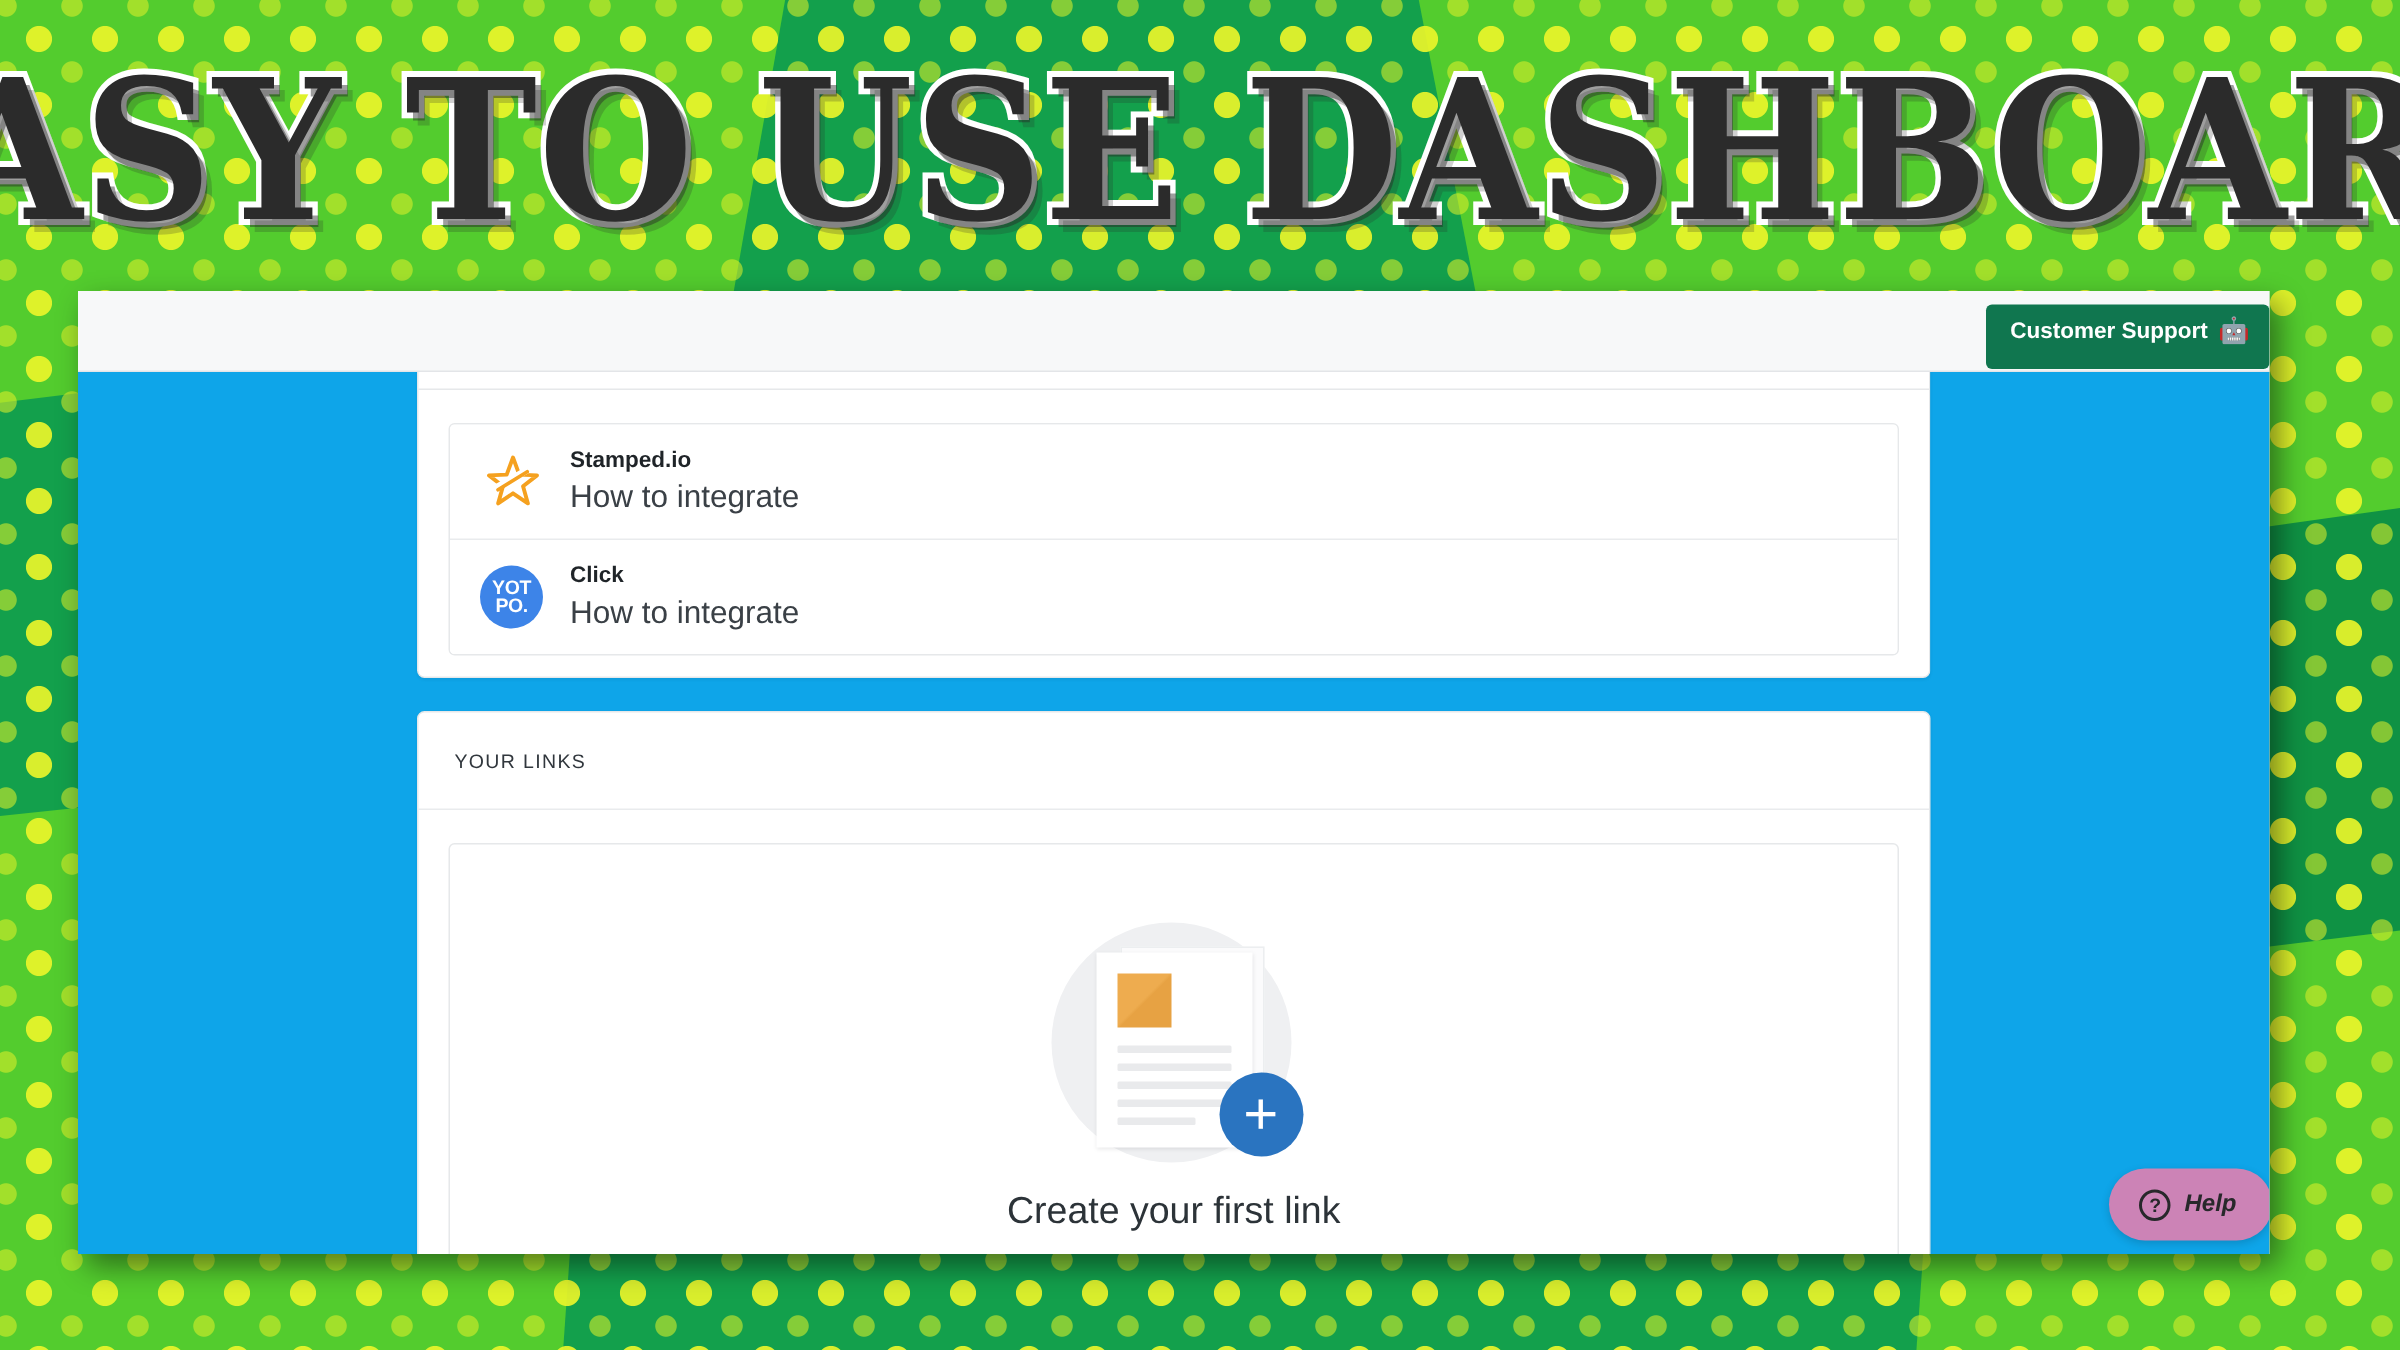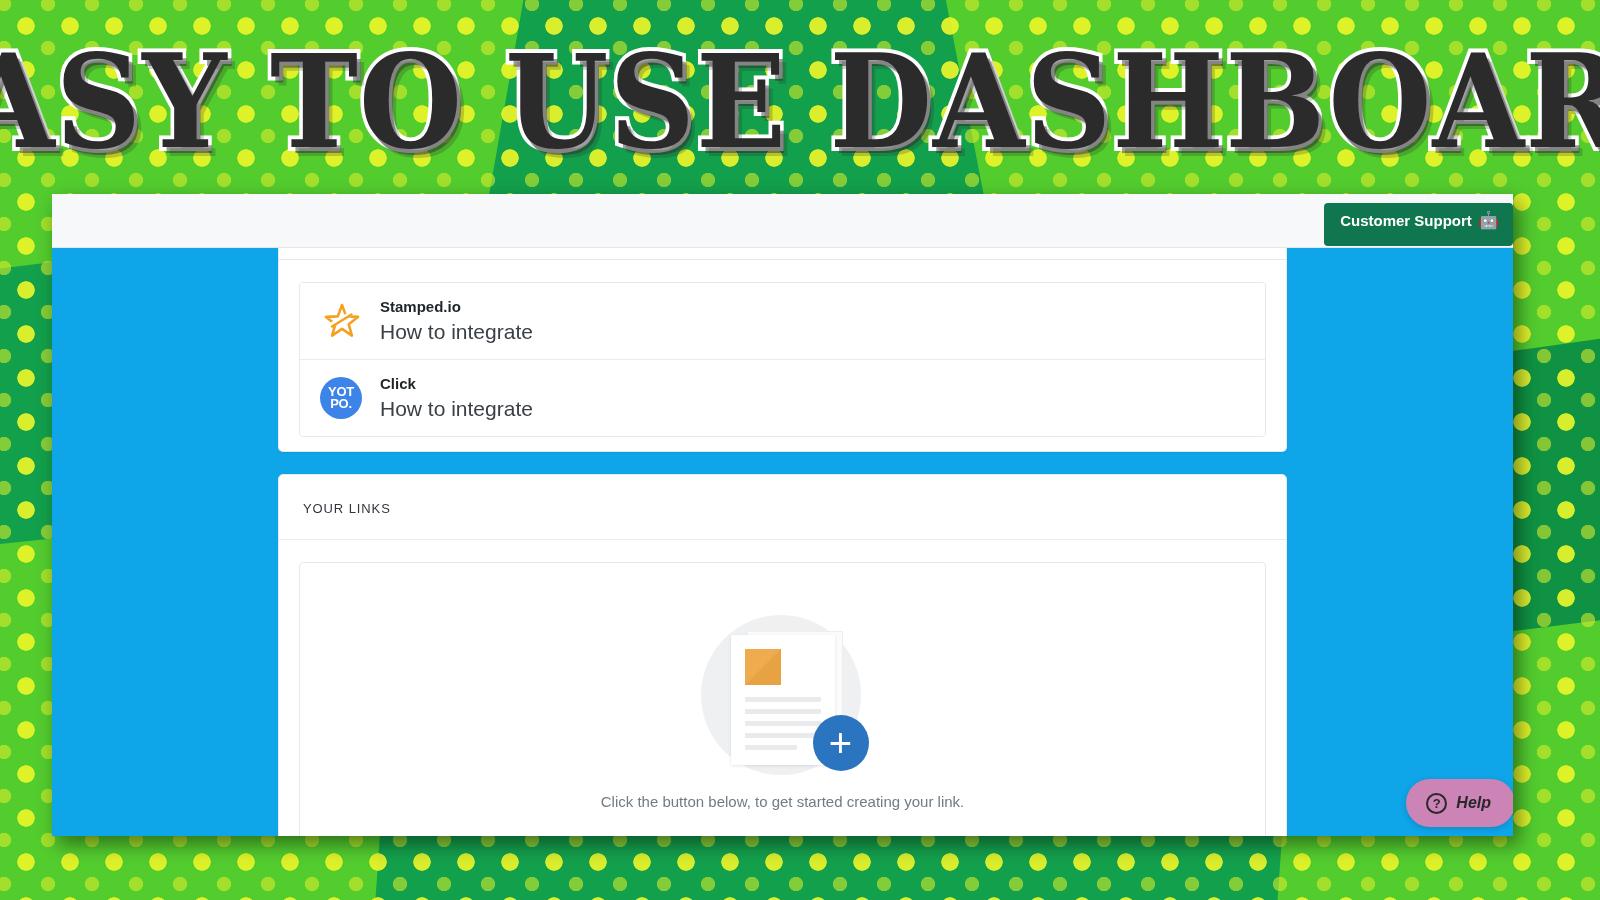--- a/index.html
+++ b/index.html
@@ -396,20 +396,21 @@
             <div class="illustration-line" style="top:74px; width:76px;"></div>
             <div class="illustration-line" style="top:86px; width:76px;"></div>
             <div class="illustration-line" style="top:98px; width:76px;"></div>
             <div class="illustration-line" style="top:110px; width:52px;"></div>
           </div>
           <div id="illustration-plus-badge">
             <span>+</span>
           </div>
         </div>
 
+        <div id="empty-state-heading">Create your first link</div>
         <div id="empty-state-subtext">Click the button below, to get started creating your link.</div>
       </div>
     </div>
 
     <div id="help-launcher">
       <span id="help-question-icon">?</span>
       <span id="help-label">Help</span>
     </div>
 
   </div>

